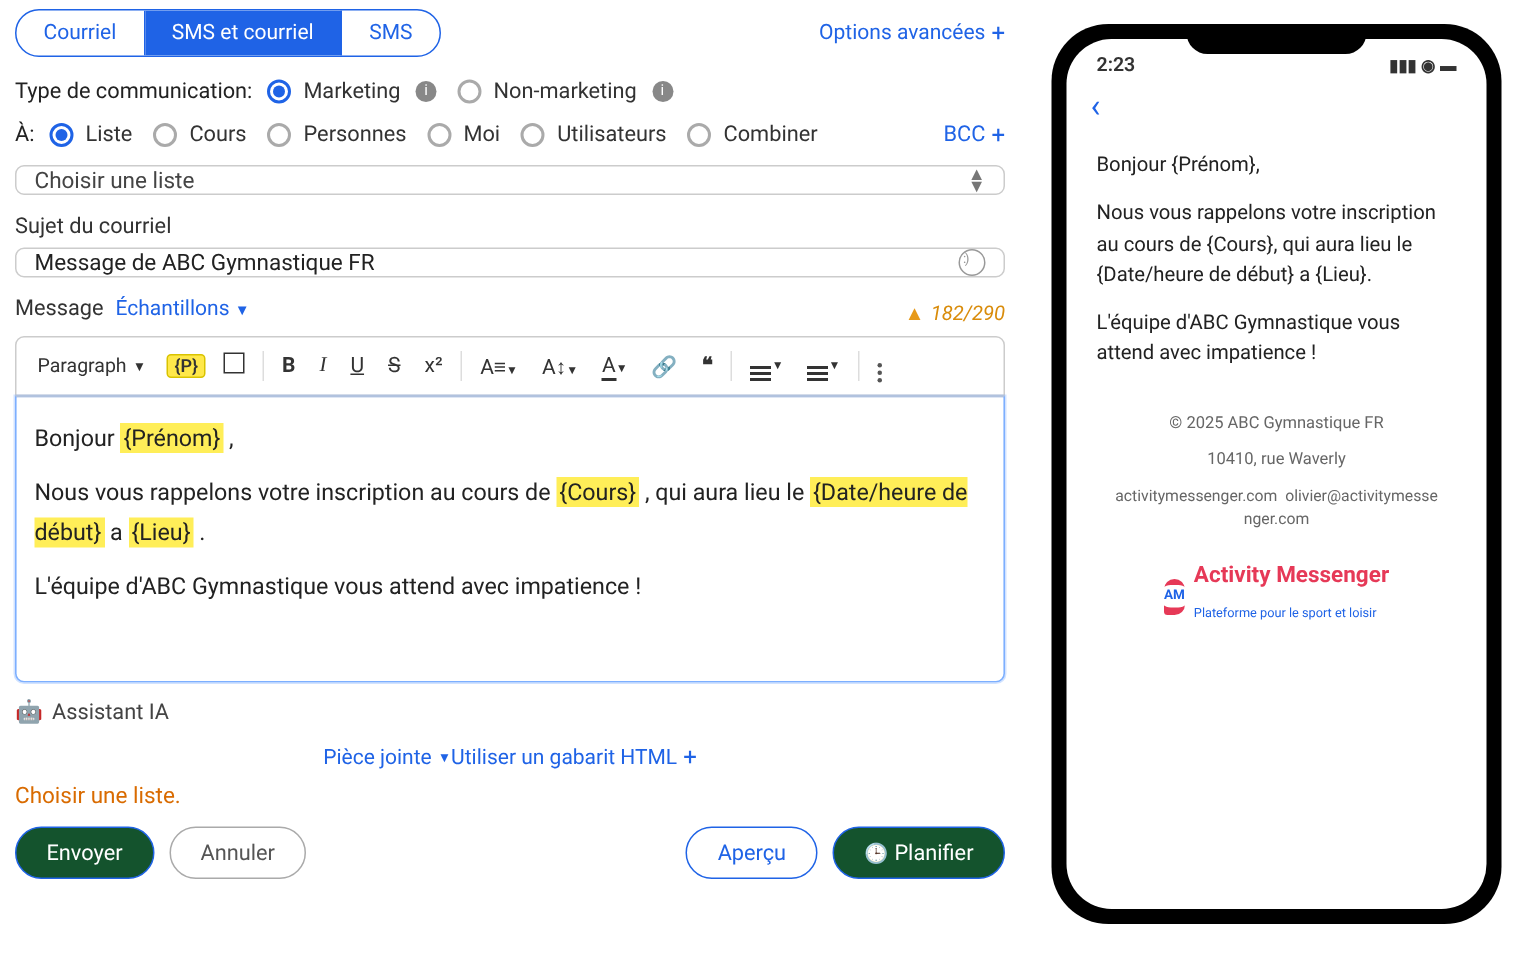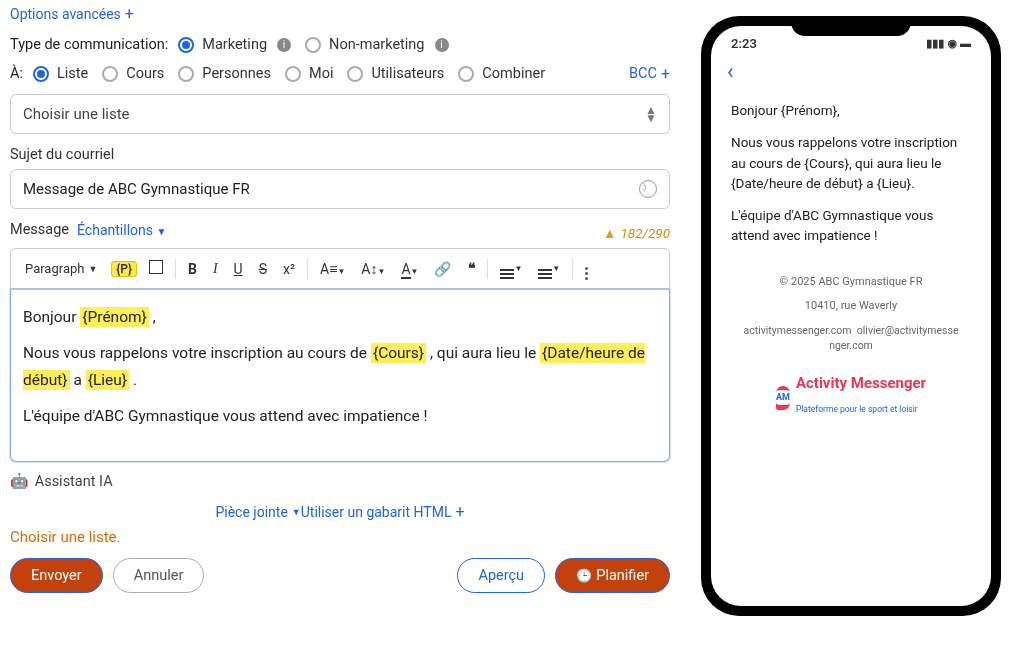--- a/index.html
+++ b/index.html
@@ -20,21 +20,21 @@
   .row { margin-bottom: 12px; display: flex; align-items: center; flex-wrap: wrap; gap: 6px; font-size: 14.5px; color: #333; }
   .row-label { margin-right: 4px; color: #222; }
   .radio { display: inline-flex; align-items: center; gap: 8px; margin-right: 8px; cursor: pointer; }
   .radio .dot { width: 16px; height: 16px; border: 2px solid #aaa; border-radius: 50%; display: inline-block; position: relative; }
   .radio.checked .dot { border-color: #1f63e6; }
   .radio.checked .dot::after { content: ""; position: absolute; inset: 2px; background: #1f63e6; border-radius: 50%; }
   .info-icon { width: 14px; height: 14px; border-radius: 50%; background: #888; color: #fff; font-size: 10px; display: inline-flex; align-items: center; justify-content: center; margin-left: 2px; }
   .bcc { margin-left: auto; color: #1f63e6; display: flex; align-items: center; gap: 4px; cursor: pointer; }
 
   
-  .select, .input { width: 100%; border: 1px solid #ccc; border-radius: 6px; padding: 10px 12px; font-size: 15px; color: #444; background: #fff; display: flex; justify-content: space-between; align-items: center; margin-bottom: 12px; }
+  .select, .input { width: 100%; border: 1px solid #ccc; border-radius: 6px; padding: 0 12px; font-size: 15px; color: #444; background: #fff; display: flex; justify-content: space-between; align-items: center; margin-bottom: 12px; }
   .select .caret { color: #777; font-size: 12px; line-height: 0.7; text-align: center; }
   .input { color: #222; }
   .emoji-icon { width: 18px; height: 18px; border: 1.5px solid #999; border-radius: 50%; position: relative; }
   .emoji-icon::before { content: ":)"; font-size: 9px; position: absolute; left: 2px; top: 1px; color: #999; letter-spacing: -1px; }
 
   .section-label { color: #333; font-size: 14.5px; margin-bottom: 6px; display: flex; align-items: center; gap: 8px; }
   .section-label .link { color: #1f63e6; cursor: pointer; font-size: 14px; }
   .section-label .caret-sm { font-size: 10px; color: #1f63e6; }
 
   .msg-header { display: flex; justify-content: space-between; align-items: center; margin-bottom: 4px; gap: 12px; }
@@ -51,36 +51,36 @@
   .bold { font-weight: bold; }
   .ital { font-style: italic; font-family: serif; }
   .under { text-decoration: underline; }
   .strike { text-decoration: line-through; }
   .lines { display: inline-flex; flex-direction: column; gap: 2px; }
   .lines span { width: 14px; height: 2px; background: #333; display: block; }
   .dots3 { display: inline-flex; flex-direction: column; gap: 2px; }
   .dots3 span { width: 3px; height: 3px; border-radius: 50%; background: #555; display: block; }
 
   
-  .editor { border: 1px solid #7db0ff; border-top: 1px solid #ccc; border-radius: 0 0 6px 6px; padding: 14px 12px 22px; font-size: 15.5px; line-height: 1.7; color: #222; margin-bottom: 10px; outline: 2px solid rgba(125,176,255,0.35); outline-offset: -1px; }
+  .editor { border: 1px solid #7db0ff; border-top: 1px solid #ccc; border-radius: 0 0 6px 6px; padding: 14px 12px 40px; font-size: 15.5px; line-height: 1.7; color: #222; margin-bottom: 10px; outline: 2px solid rgba(125,176,255,0.35); outline-offset: -1px; }
   .editor p { margin-bottom: 10px; }
   .token { background: #ffee58; padding: 1px 2px; }
 
   .ai-row { display: flex; align-items: center; gap: 6px; color: #444; font-size: 14.5px; margin-bottom: 14px; }
   .robot-icon { font-size: 15px; color: #333; }
 
   .attach-row { display: flex; justify-content: center; align-items: center; margin-bottom: 8px; }
   .link-blue { color: #1f63e6; cursor: pointer; display: flex; align-items: center; gap: 4px; }
 
   .error-text { color: #d96b00; font-size: 15px; margin-bottom: 12px; }
 
   
   .footer-btns { display: flex; align-items: center; gap: 10px; }
   .btn { border-radius: 20px; padding: 8px 20px; font-size: 14.5px; cursor: pointer; border: 1.5px solid; background: #fff; }
-  .btn-primary { background: #c2410c; color: #fff; border-color: #1f63e6; }
+  .btn-primary { background: #14532d; color: #fff; border-color: #1f63e6; }
   .btn-ghost { color: #555; border-color: #aaa; }
   .btn-ghost-blue { color: #1f63e6; border-color: #1f63e6; }
   .spacer { flex: 1; }
   .clock { font-size: 13px; margin-right: 4px; }
 
   
   .phone { width: 300px; height: 600px; background: #000; border-radius: 38px; padding: 10px; position: relative; }
   .phone-screen { background: #fff; width: 100%; height: 100%; border-radius: 30px; overflow: hidden; position: relative; }
   .notch { position: absolute; top: 0; left: 50%; transform: translateX(-50%); width: 120px; height: 20px; background: #000; border-radius: 0 0 14px 14px; z-index: 2; }
   .status-bar { display: flex; justify-content: space-between; padding: 10px 20px 4px; font-size: 13px; font-weight: 600; }
@@ -97,20 +97,25 @@
   .am-inner { font-size: 9px; color: #1f63e6; background: #fff; border-radius: 8px; padding: 1px 3px; font-weight: 700; }
   .am-text { text-align: left; }
   .am-title { color: #e63957; font-weight: 700; font-size: 15px; }
   .am-sub { color: #1f63e6; font-size: 8.5px; }
 </style>
 </head>
 <body>
 
 <div class="left">
   <div class="tabs-row">
+    <div class="tabs">
+      <div class="tab">Courriel</div>
+      <div class="tab active">SMS et courriel</div>
+      <div class="tab">SMS</div>
+    </div>
     <div class="adv-options">
       <span>Options avancées</span>
       <span class="plus">+</span>
     </div>
   </div>
 
   <div class="row">
     <span class="row-label">Type de communication:</span>
     <label class="radio checked">
       <span class="dot"></span>

